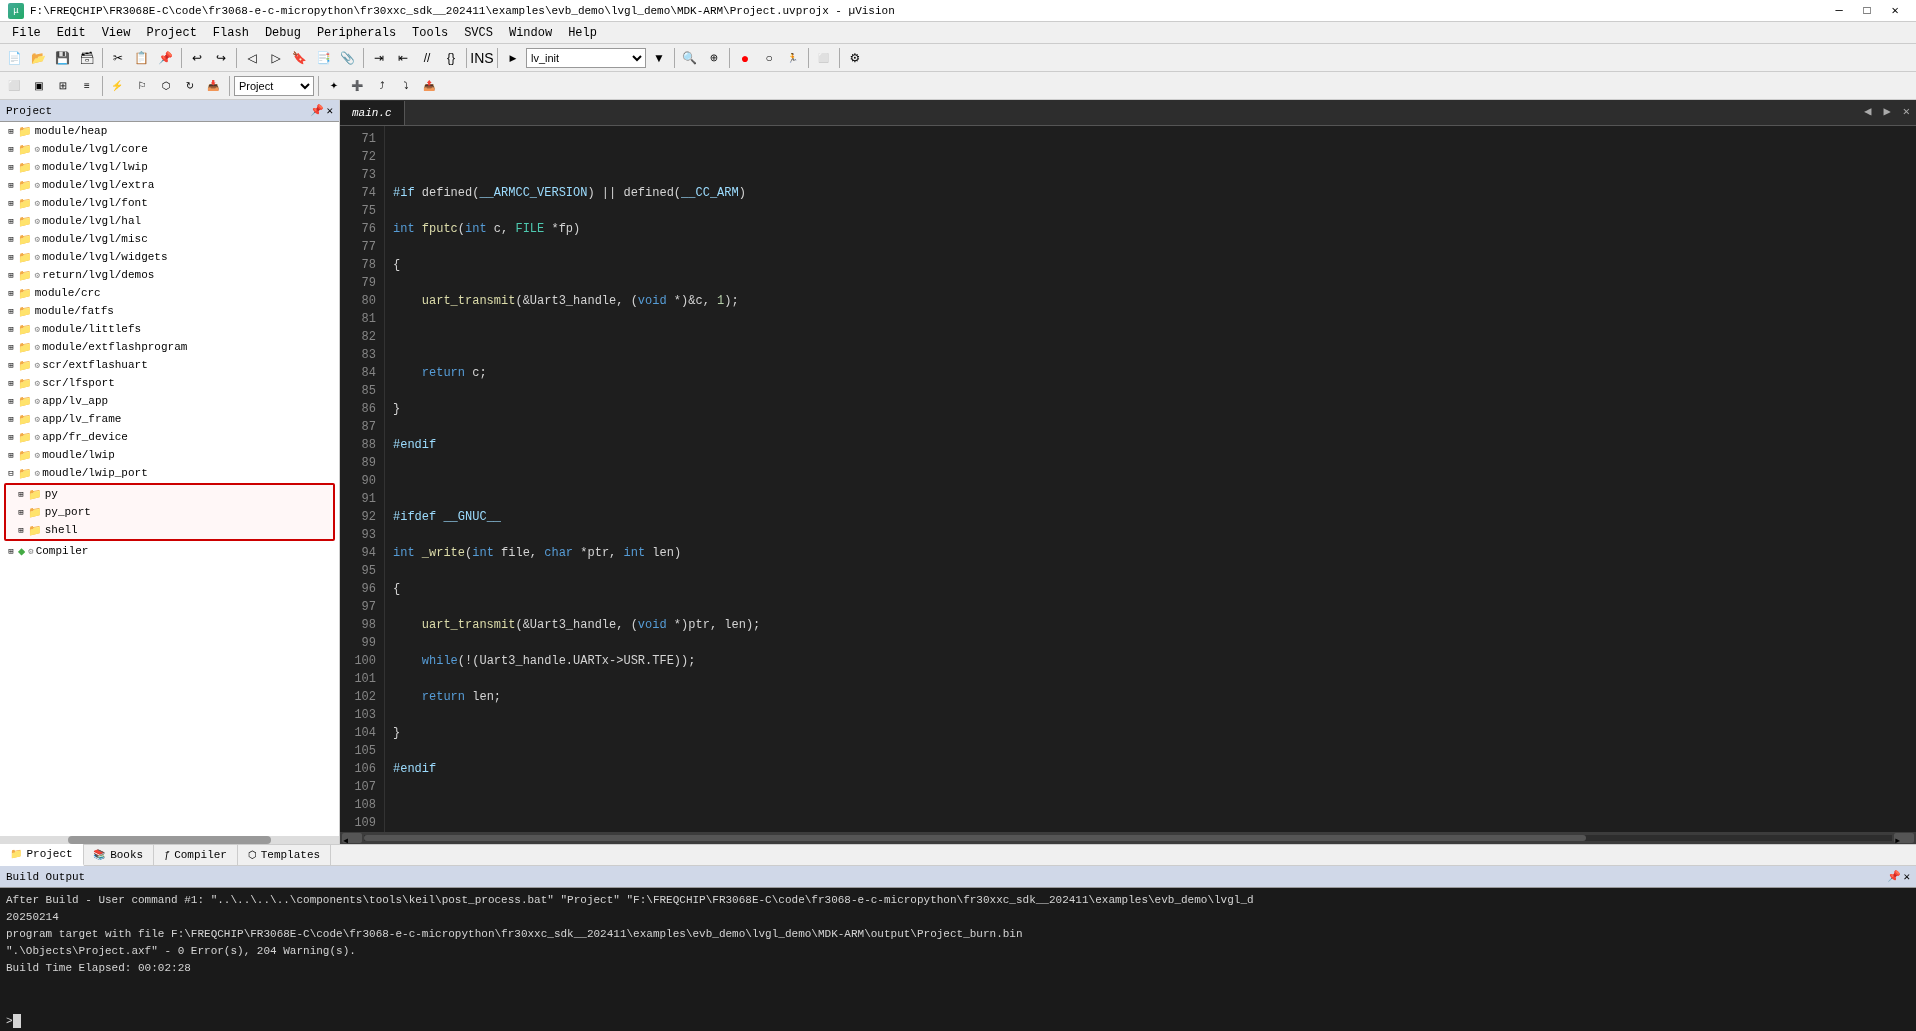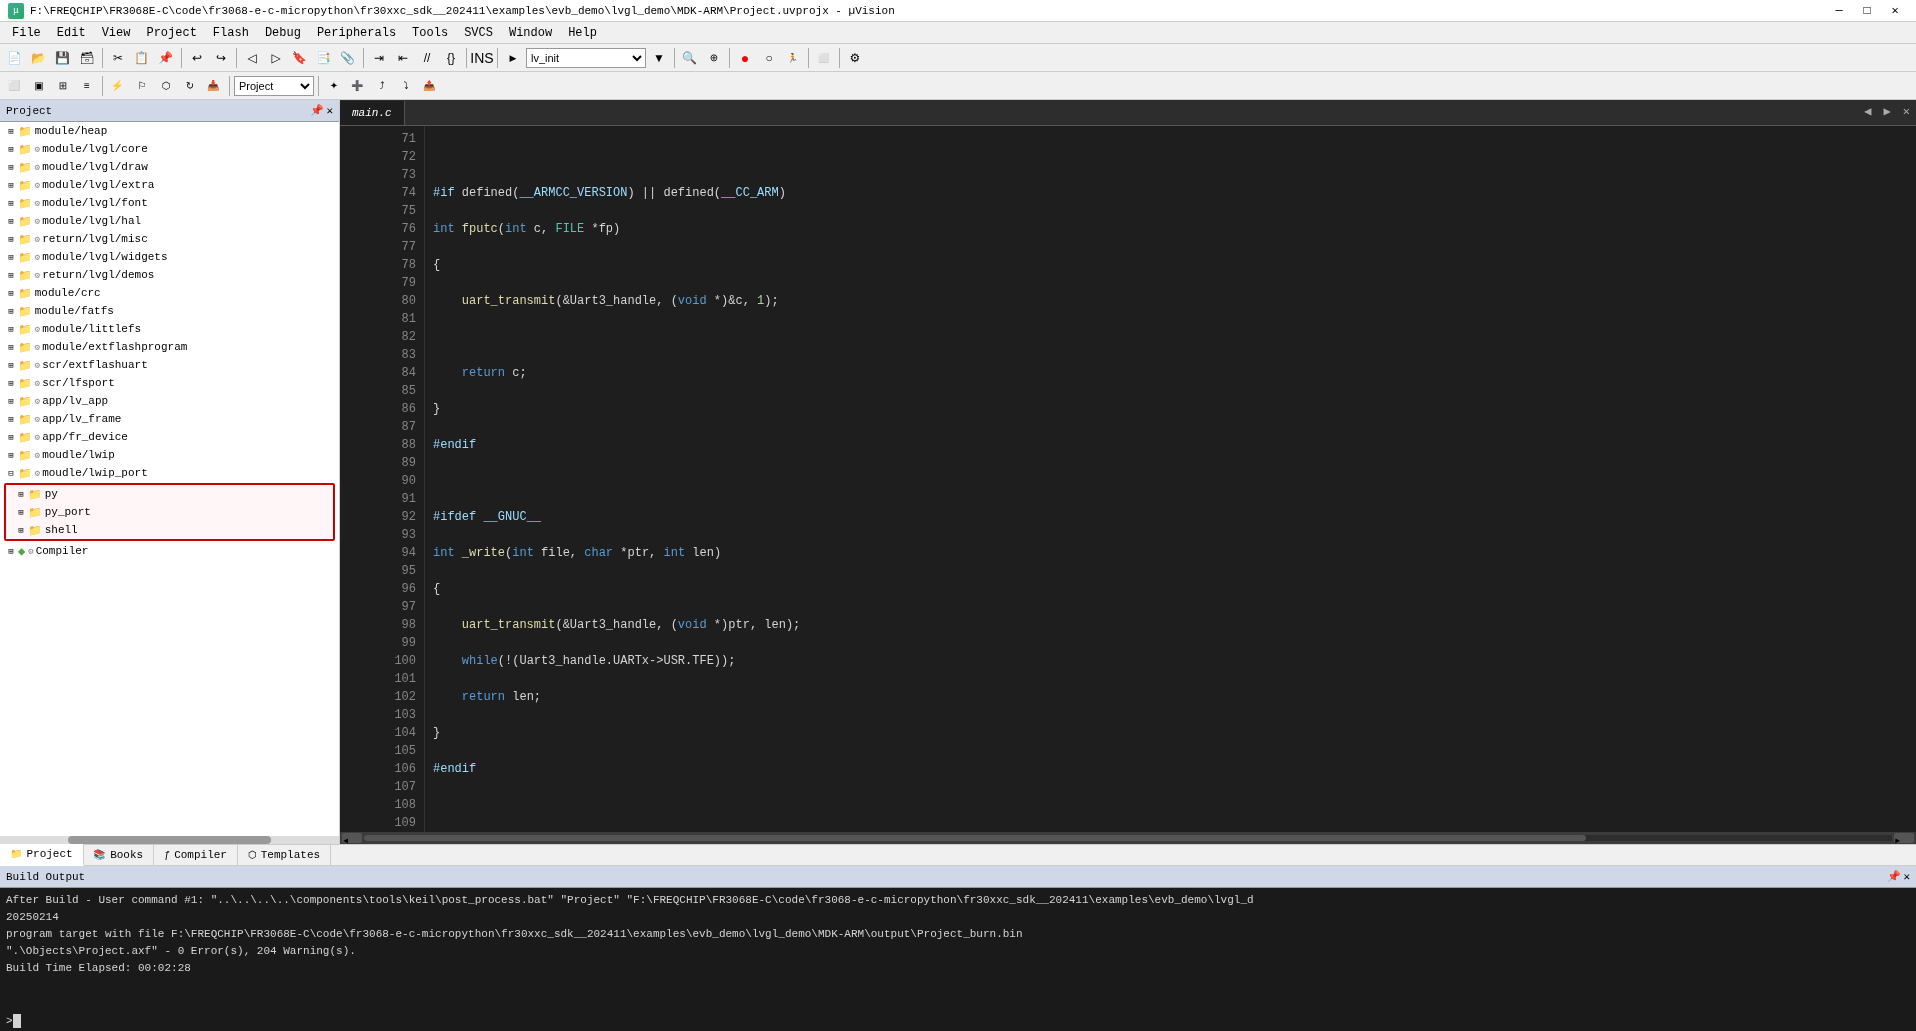--- a/index.html
+++ b/index.html
@@ -35,21 +35,21 @@
     .tree-item-label { font-size: 11px; }
 
     
     #editor-area { flex: 1; display: flex; flex-direction: column; background: #1e1e1e; }
     #tab-bar { background: #2d2d2d; height: 26px; display: flex; align-items: flex-end; border-bottom: 1px solid #555; }
     .tab { height: 24px; padding: 0 12px; display: flex; align-items: center; font-size: 11px; cursor: pointer; border-right: 1px solid #555; }
     .tab.active { background: #1e1e1e; color: #fff; font-style: italic; }
     #tab-controls { margin-left: auto; display: flex; }
     #tab-controls span { color: #aaa; padding: 0 6px; cursor: pointer; line-height: 26px; }
 
-    #code-container { flex: 1; overflow: auto; display: flex; margin-left: 40px; }
+    #code-container { flex: 1; overflow: auto; display: flex; }
     #line-numbers { background: #1e1e1e; color: #858585; padding: 4px 8px; text-align: right; font-size: 12px; line-height: 18px; min-width: 45px; border-right: 1px solid #333; user-select: none; }
     #code-content { flex: 1; padding: 4px 8px; font-size: 12px; line-height: 18px; color: #d4d4d4; white-space: pre; overflow-x: auto; }
     
     
     .kw { color: #569cd6; }
     .fn { color: #dcdcaa; }
     .type { color: #4ec9b0; }
     .num { color: #b5cea8; }
     .macro { color: #9cdcfe; }
     .plain { color: #d4d4d4; }
@@ -189,21 +189,21 @@
       <div class="tree-item">
         <span class="expander">⊞</span>
         <span style="color:#dcb67a;margin-right:3px;">📁</span>
         <span style="font-size:9px;margin-right:2px;color:#888;">⚙</span>
         <span class="tree-item-label">module/lvgl/core</span>
       </div>
       <div class="tree-item">
         <span class="expander">⊞</span>
         <span style="color:#dcb67a;margin-right:3px;">📁</span>
         <span style="font-size:9px;margin-right:2px;color:#888;">⚙</span>
-        <span class="tree-item-label">moudle/lvgl/draw</span>
+        <span class="tree-item-label">module/lvgl/lwip</span>
       </div>
       <div class="tree-item">
         <span class="expander">⊞</span>
         <span style="color:#dcb67a;margin-right:3px;">📁</span>
         <span style="font-size:9px;margin-right:2px;color:#888;">⚙</span>
         <span class="tree-item-label">module/lvgl/extra</span>
       </div>
       <div class="tree-item">
         <span class="expander">⊞</span>
         <span style="color:#dcb67a;margin-right:3px;">📁</span>
@@ -213,21 +213,21 @@
       <div class="tree-item">
         <span class="expander">⊞</span>
         <span style="color:#dcb67a;margin-right:3px;">📁</span>
         <span style="font-size:9px;margin-right:2px;color:#888;">⚙</span>
         <span class="tree-item-label">module/lvgl/hal</span>
       </div>
       <div class="tree-item">
         <span class="expander">⊞</span>
         <span style="color:#dcb67a;margin-right:3px;">📁</span>
         <span style="font-size:9px;margin-right:2px;color:#888;">⚙</span>
-        <span class="tree-item-label">return/lvgl/misc</span>
+        <span class="tree-item-label">module/lvgl/misc</span>
       </div>
       <div class="tree-item">
         <span class="expander">⊞</span>
         <span style="color:#dcb67a;margin-right:3px;">📁</span>
         <span style="font-size:9px;margin-right:2px;color:#888;">⚙</span>
         <span class="tree-item-label">module/lvgl/widgets</span>
       </div>
       <div class="tree-item">
         <span class="expander">⊞</span>
         <span style="color:#dcb67a;margin-right:3px;">📁</span>

